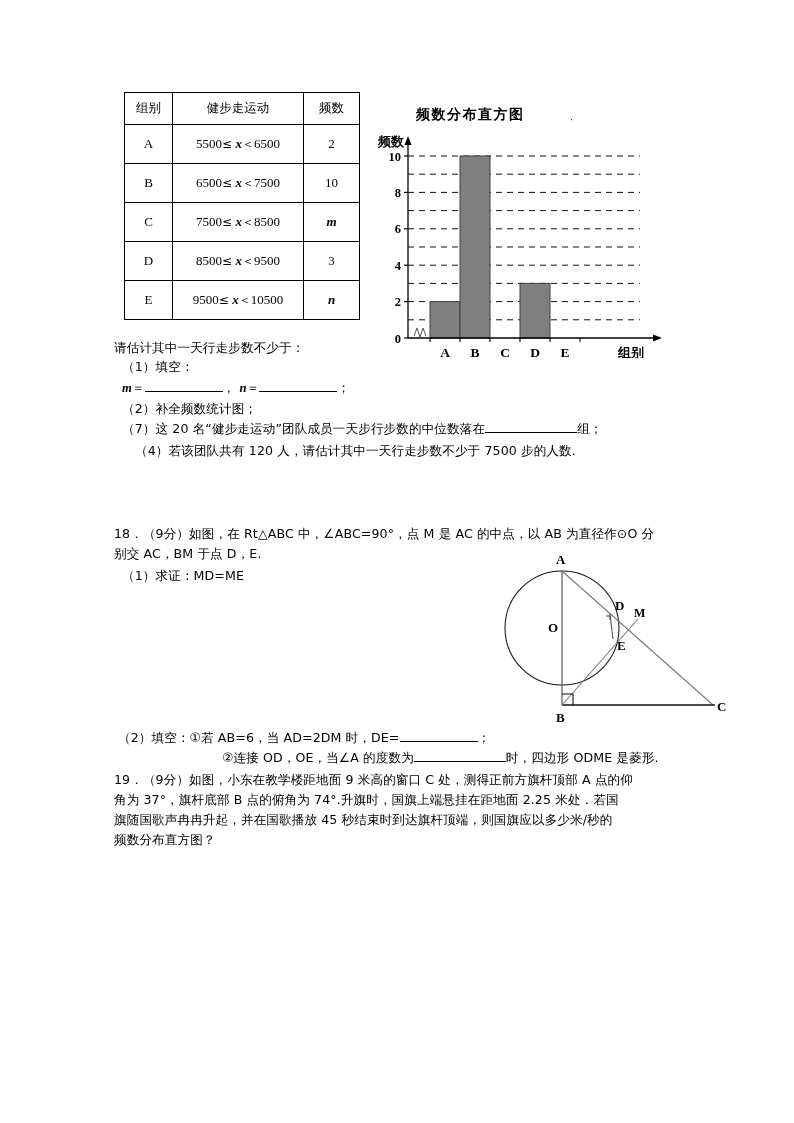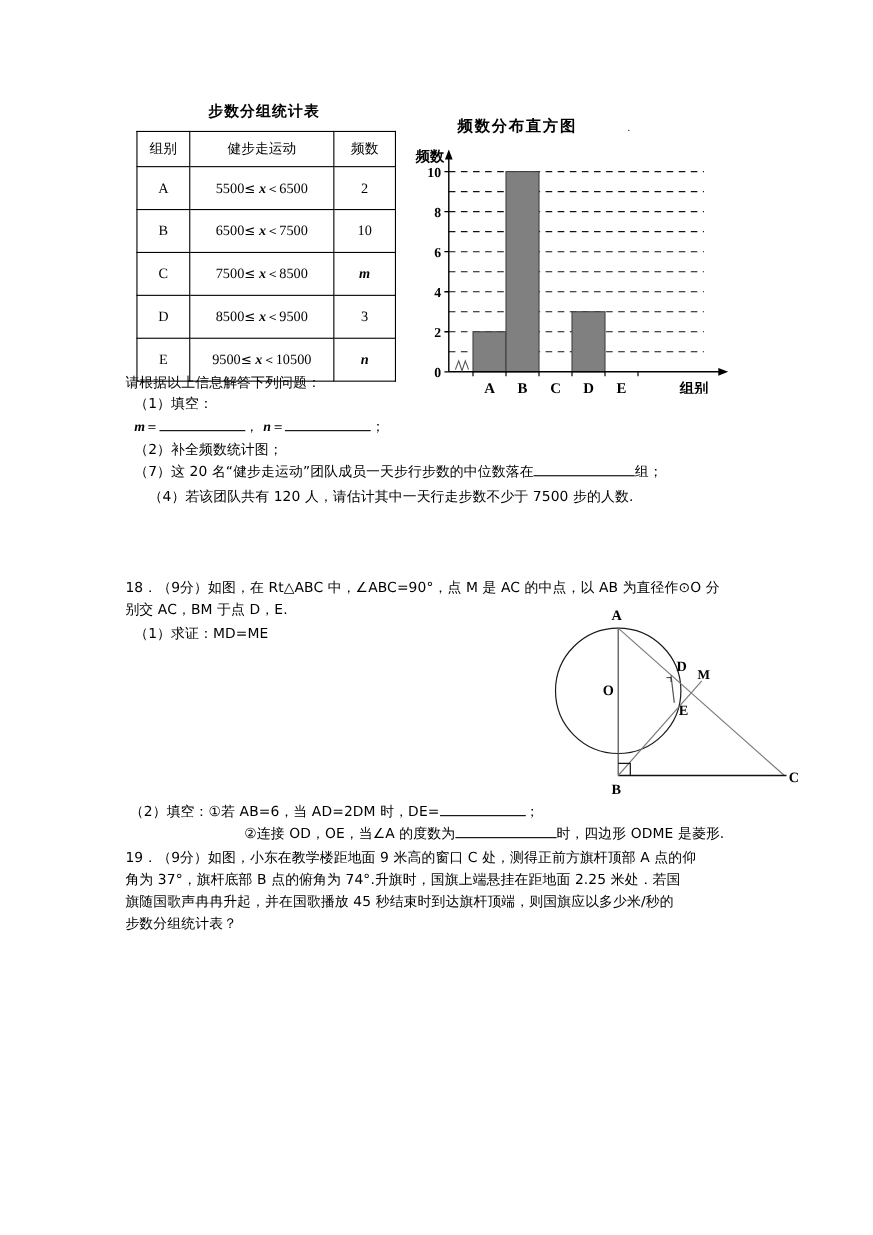--- a/index.html
+++ b/index.html
@@ -125,21 +125,20 @@
     left: 470px;
     top: 540px;
     width: 260px;
     height: 190px;
   }
 </style>
 </head>
 <body>
 
 <div id="stats-table-block">
-  <div id="stats-table-title" class="cn">步数分组统计表</div>
 
   <table class="freq">
     <thead>
       <tr>
         <th class="col-group cn">组别</th>
         <th class="col-range cn">健步走运动</th>
         <th class="col-freq cn">频数</th>
       </tr>
     </thead>
     <tbody id="freq-tbody">
@@ -215,21 +214,21 @@
       <line x1="148" y1="240" x2="148" y2="244" stroke="#000000" stroke-width="1.1"></line>
       <text x="163" y="259" text-anchor="middle" font-family="Liberation Serif, serif" font-size="13.5" font-weight="bold">D</text>
       <line x1="178" y1="240" x2="178" y2="244" stroke="#000000" stroke-width="1.1"></line>
       <text x="193" y="259" text-anchor="middle" font-family="Liberation Serif, serif" font-size="13.5" font-weight="bold">E</text>
       <line x1="208" y1="240" x2="208" y2="244" stroke="#000000" stroke-width="1.1"></line>
       <text x="32" y="48" text-anchor="end" font-family="DejaVu Sans, Liberation Sans, sans-serif" font-size="13" font-weight="bold">频数</text>
       <text x="272" y="259" text-anchor="end" font-family="DejaVu Sans, Liberation Sans, sans-serif" font-size="13" font-weight="bold">组别</text>
     </svg>
 </div>
 
-<div class="para" style="left:114px; top:338px; width:400px;">请根据以上信息解答下列问题：</div>
+<div class="para" style="left:114px; top:338px; width:400px;">请估计其中一天行走步数不少于：</div>
 
 <div class="para" style="left:122px; top:357px; width:400px;">（1）填空：</div>
 
 <div class="para" style="left:122px; top:378px; width:420px;">
   <span class="var-italic">m</span><span>＝</span><span class="blank blank-md"></span><span>，</span>
   <span class="var-italic">n</span><span>＝</span><span class="blank blank-md"></span><span>；</span>
 </div>
 
 <div class="para" style="left:122px; top:399px; width:420px;">（2）补全频数统计图；</div>
 
@@ -276,13 +275,13 @@
     <text x="145" y="70" font-family="Liberation Serif, serif" font-size="13" font-weight="bold">D</text>
     <text x="147" y="110" font-family="Liberation Serif, serif" font-size="13" font-weight="bold">E</text>
     <text x="164" y="77" font-family="Liberation Serif, serif" font-size="12" font-weight="bold">M</text>
     <text x="78" y="92" font-family="Liberation Serif, serif" font-size="13" font-weight="bold">O</text>
   </svg>
 </div>
 
 <div class="para" style="left:114px; top:770px; width:580px;">19．（9分）如图，小东在教学楼距地面 9 米高的窗口 C 处，测得正前方旗杆顶部 A 点的仰</div>
 <div class="para" style="left:114px; top:790px; width:580px;">角为 37°，旗杆底部 B 点的俯角为 74°.升旗时，国旗上端悬挂在距地面 2.25 米处．若国</div>
 <div class="para" style="left:114px; top:810px; width:580px;">旗随国歌声冉冉升起，并在国歌播放 45 秒结束时到达旗杆顶端，则国旗应以多少米/秒的</div>
-<div class="para" style="left:114px; top:830px; width:580px;">步数分组统计表？</div>
+<div class="para" style="left:114px; top:830px; width:580px;">频数分布直方图？</div>
 
 </body></html>

